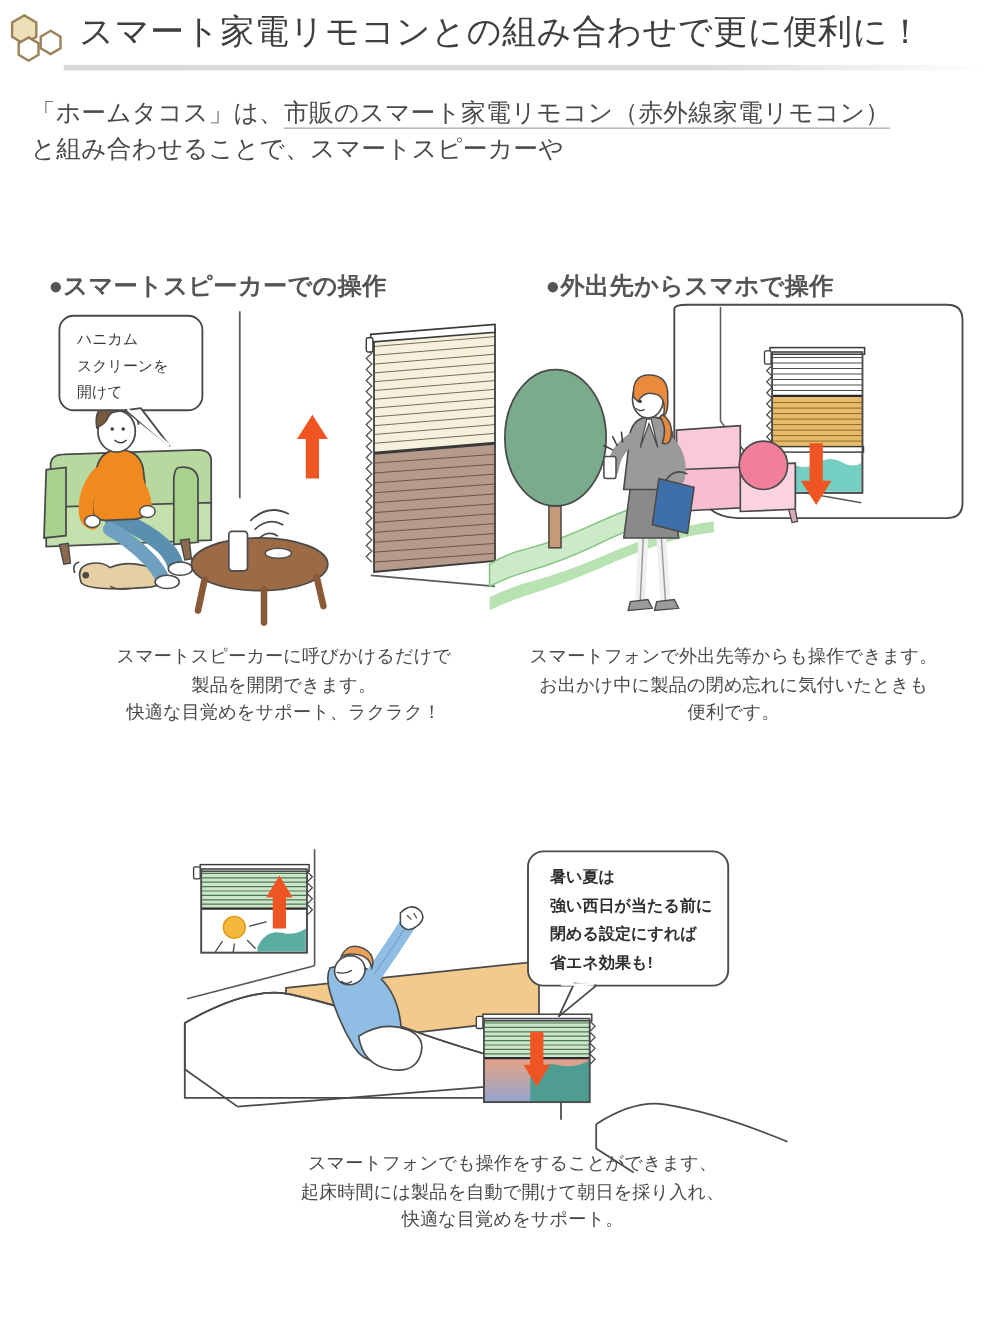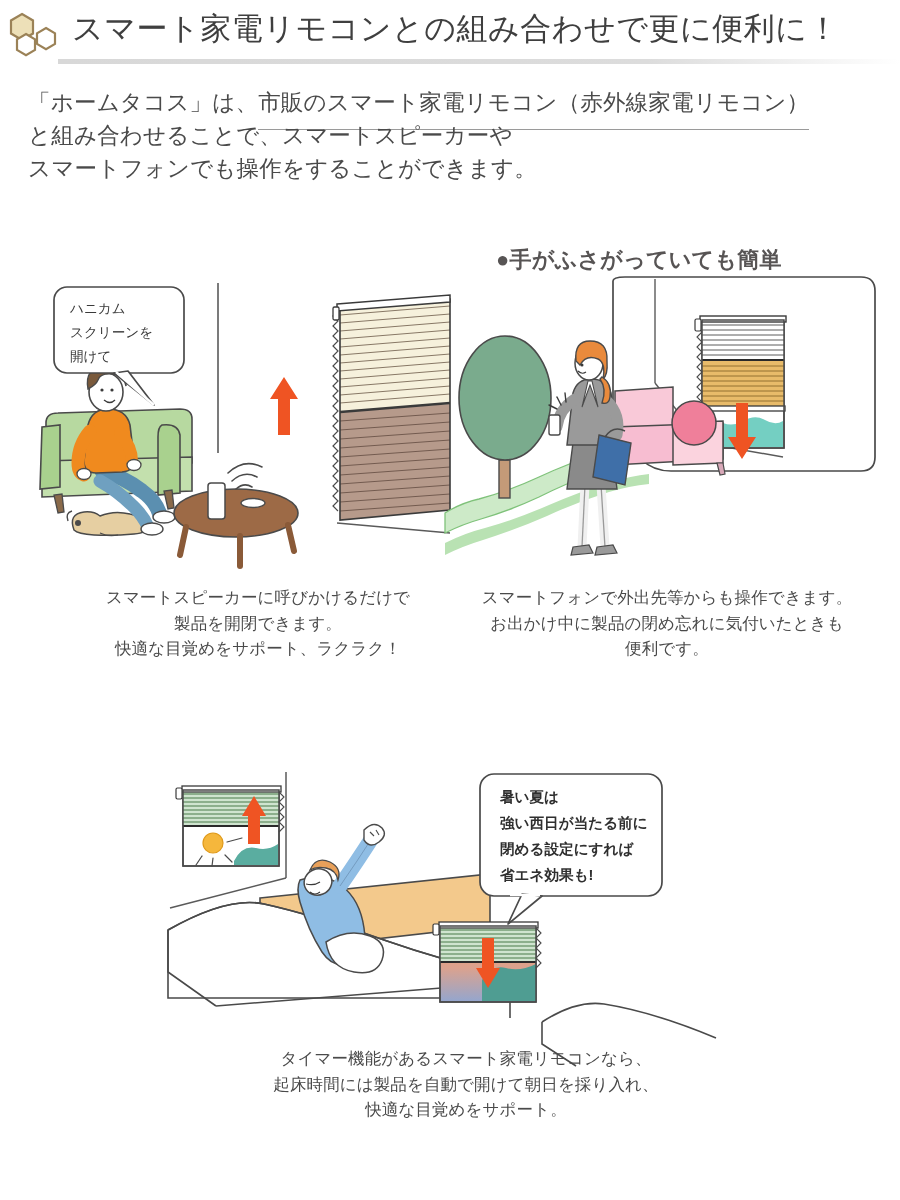--- a/index.html
+++ b/index.html
@@ -31,21 +31,21 @@
     position:absolute;left:58px;top:59px;width:842px;height:5px;
     background:linear-gradient(to right,#d8d8d8 0%,#dcdcdc 70%,#ffffff 100%);
   }
 
   
   .intro{
     position:absolute;left:28px;top:86px;width:860px;
     font-size:22.5px;line-height:33px;color:#4a4a4a;
     letter-spacing:0.2px;
   }
-  .intro .u{border-bottom:1.5px solid #9a9a9a;padding-bottom:14px;}
+  .intro .u{border-bottom:1.5px solid #9a9a9a;padding-bottom:1px;}
 
   
   .sec-head{
     position:absolute;font-size:22px;color:#575454;font-weight:600;
     letter-spacing:0.3px;white-space:nowrap;
   }
   #head-speaker{left:44px;top:245px;}
   #head-mobile{left:496px;top:245px;}
   #head-timer{left:248px;top:703px;}
 
@@ -88,24 +88,24 @@
         <polygon points="20,22 29,27.3 29,37.9 20,43.2 11,37.9 11,27.3" fill="#ffffff" stroke="#9b8257" stroke-width="2.2"></polygon>
       </svg>
     </div>
     <div class="title">スマート家電リモコンとの組み合わせで更に便利に！</div>
     <div class="header-rule"></div>
   </div>
 
   <div class="intro">
     <span>「ホームタコス」は、</span><span class="u">市販のスマート家電リモコン（赤外線家電リモコン）</span><br>
     <span>と組み合わせることで、スマートスピーカーや</span><br>
-    <span>スマートフォンでも操作をすることができます。</span>
-  </div>
-
-  <div class="sec-head" id="head-mobile">●手がふさがっていても簡単</div>
+  </div>
+
+  <div class="sec-head" id="head-speaker">●スマートスピーカーでの操作</div>
+  <div class="sec-head" id="head-mobile">●外出先からスマホで操作</div>
 
   <div class="ill" id="ill-speaker">
     <svg width="410" height="300" viewBox="0 0 410 300">
 
       <line x1="178" y1="8" x2="178" y2="178" stroke="#5a5a5a" stroke-width="1.6"></line>
 
       <line x1="297" y1="248" x2="410" y2="258" stroke="#5a5a5a" stroke-width="1.6"></line>
 
       <g>
 
@@ -485,18 +485,18 @@
     <span>快適な目覚めをサポート、ラクラク！</span>
   </div>
 
   <div class="caption" id="cap-mobile">
     <span>スマートフォンで外出先等からも操作できます。</span><br>
     <span>お出かけ中に製品の閉め忘れに気付いたときも</span><br>
     <span>便利です。</span>
   </div>
 
   <div class="caption" id="cap-timer">
-    <span>タイマー機能があるスマート家電リモコンなら、</span><br>
+    <span>スマートフォンでも操作をすることができます、</span><br>
     <span>起床時間には製品を自動で開けて朝日を採り入れ、</span><br>
     <span>快適な目覚めをサポート。</span><br>
   </div>
 
 </div>
 
 </body></html>

